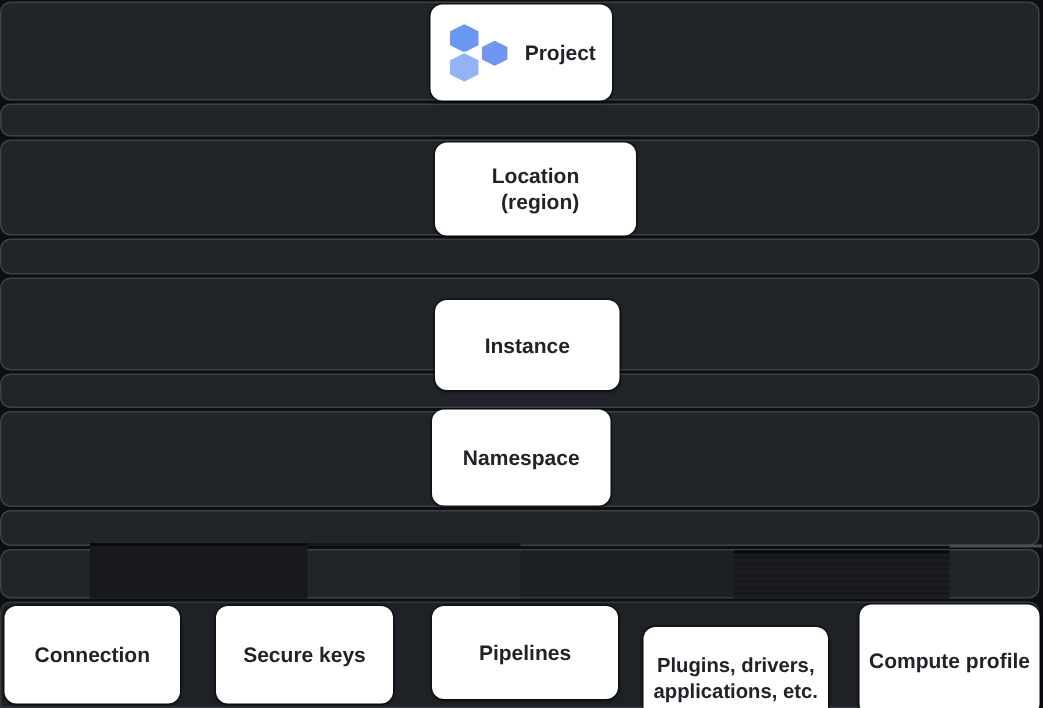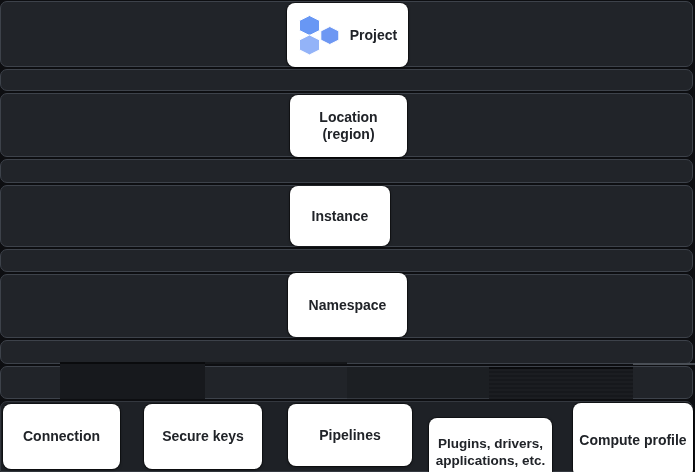--- a/index.html
+++ b/index.html
@@ -21,22 +21,22 @@
   .art-line{left:633px;top:363px;width:62px;height:2px;background:#4a4f56;}
 
   
   .node{position:absolute;background:#ffffff;border-radius:8px;
         display:flex;align-items:center;justify-content:center;
         color:#202328;font-weight:700;font-size:14px;line-height:17px;
         text-align:center;box-sizing:border-box;
         box-shadow:0 0 0 1px rgba(0,0,0,0.4),0 1px 3px rgba(0,0,0,0.5);}
   .node .label{white-space:pre-line;}
   .node-project{left:287px;top:3px;width:121px;height:64px;gap:10px;}
-  .node-location{left:290px;top:95px;width:117px;height:62px;}
-  .node-instance{left:290px;top:186px;width:100px;height:60px;}
+  .node-location{left:290px;top:95px;width:134px;height:62px;text-align:right;}
+  .node-instance{left:290px;top:200px;width:123px;height:60px;}
   .node-namespace{left:288px;top:273px;width:119px;height:64px;}
   .node-connection{left:3px;top:404px;width:117px;height:65px;}
   .node-secure-keys{left:144px;top:404px;width:118px;height:65px;}
   .node-pipelines{left:288px;top:404px;width:124px;height:62px;}
   .node-plugins{left:429px;top:402px;width:123px;height:67px;font-size:13.5px;margin-top:16px;}
   .node-compute{left:573px;top:403px;width:120px;height:74px;}
 
   .hex-icon{width:42px;height:40px;flex:0 0 auto;display:block;}
 </style>
 </head>

